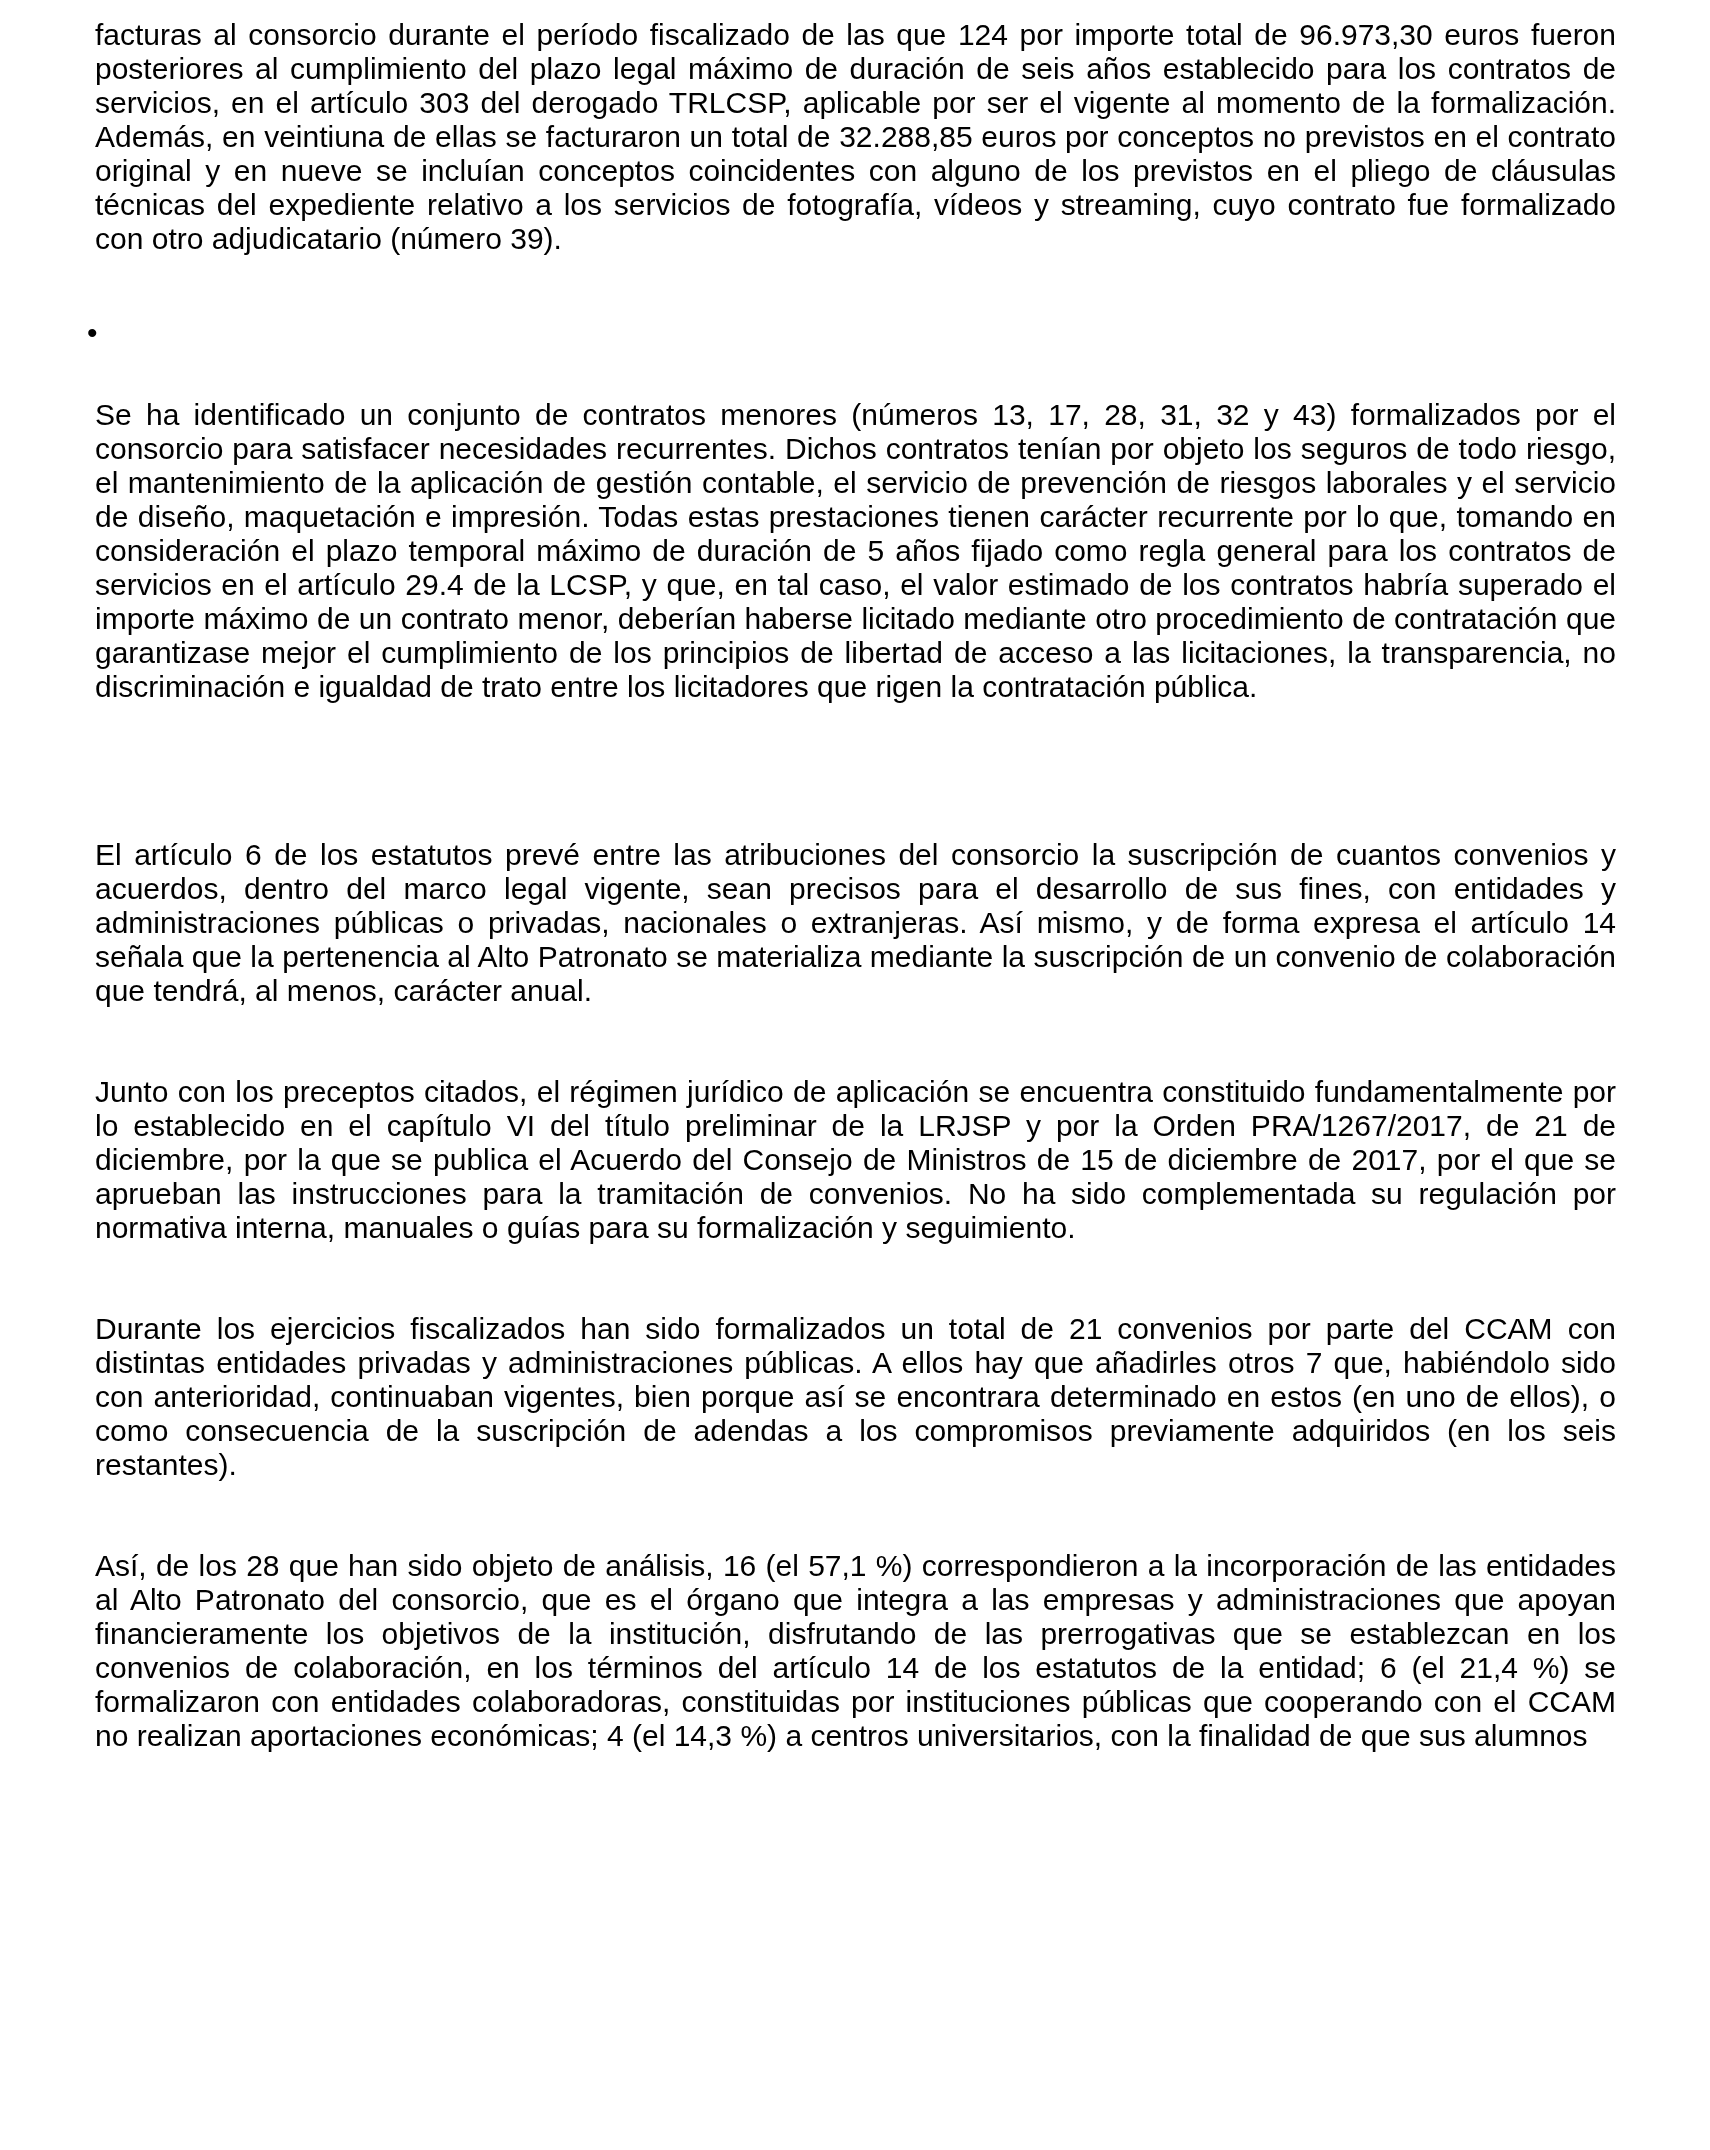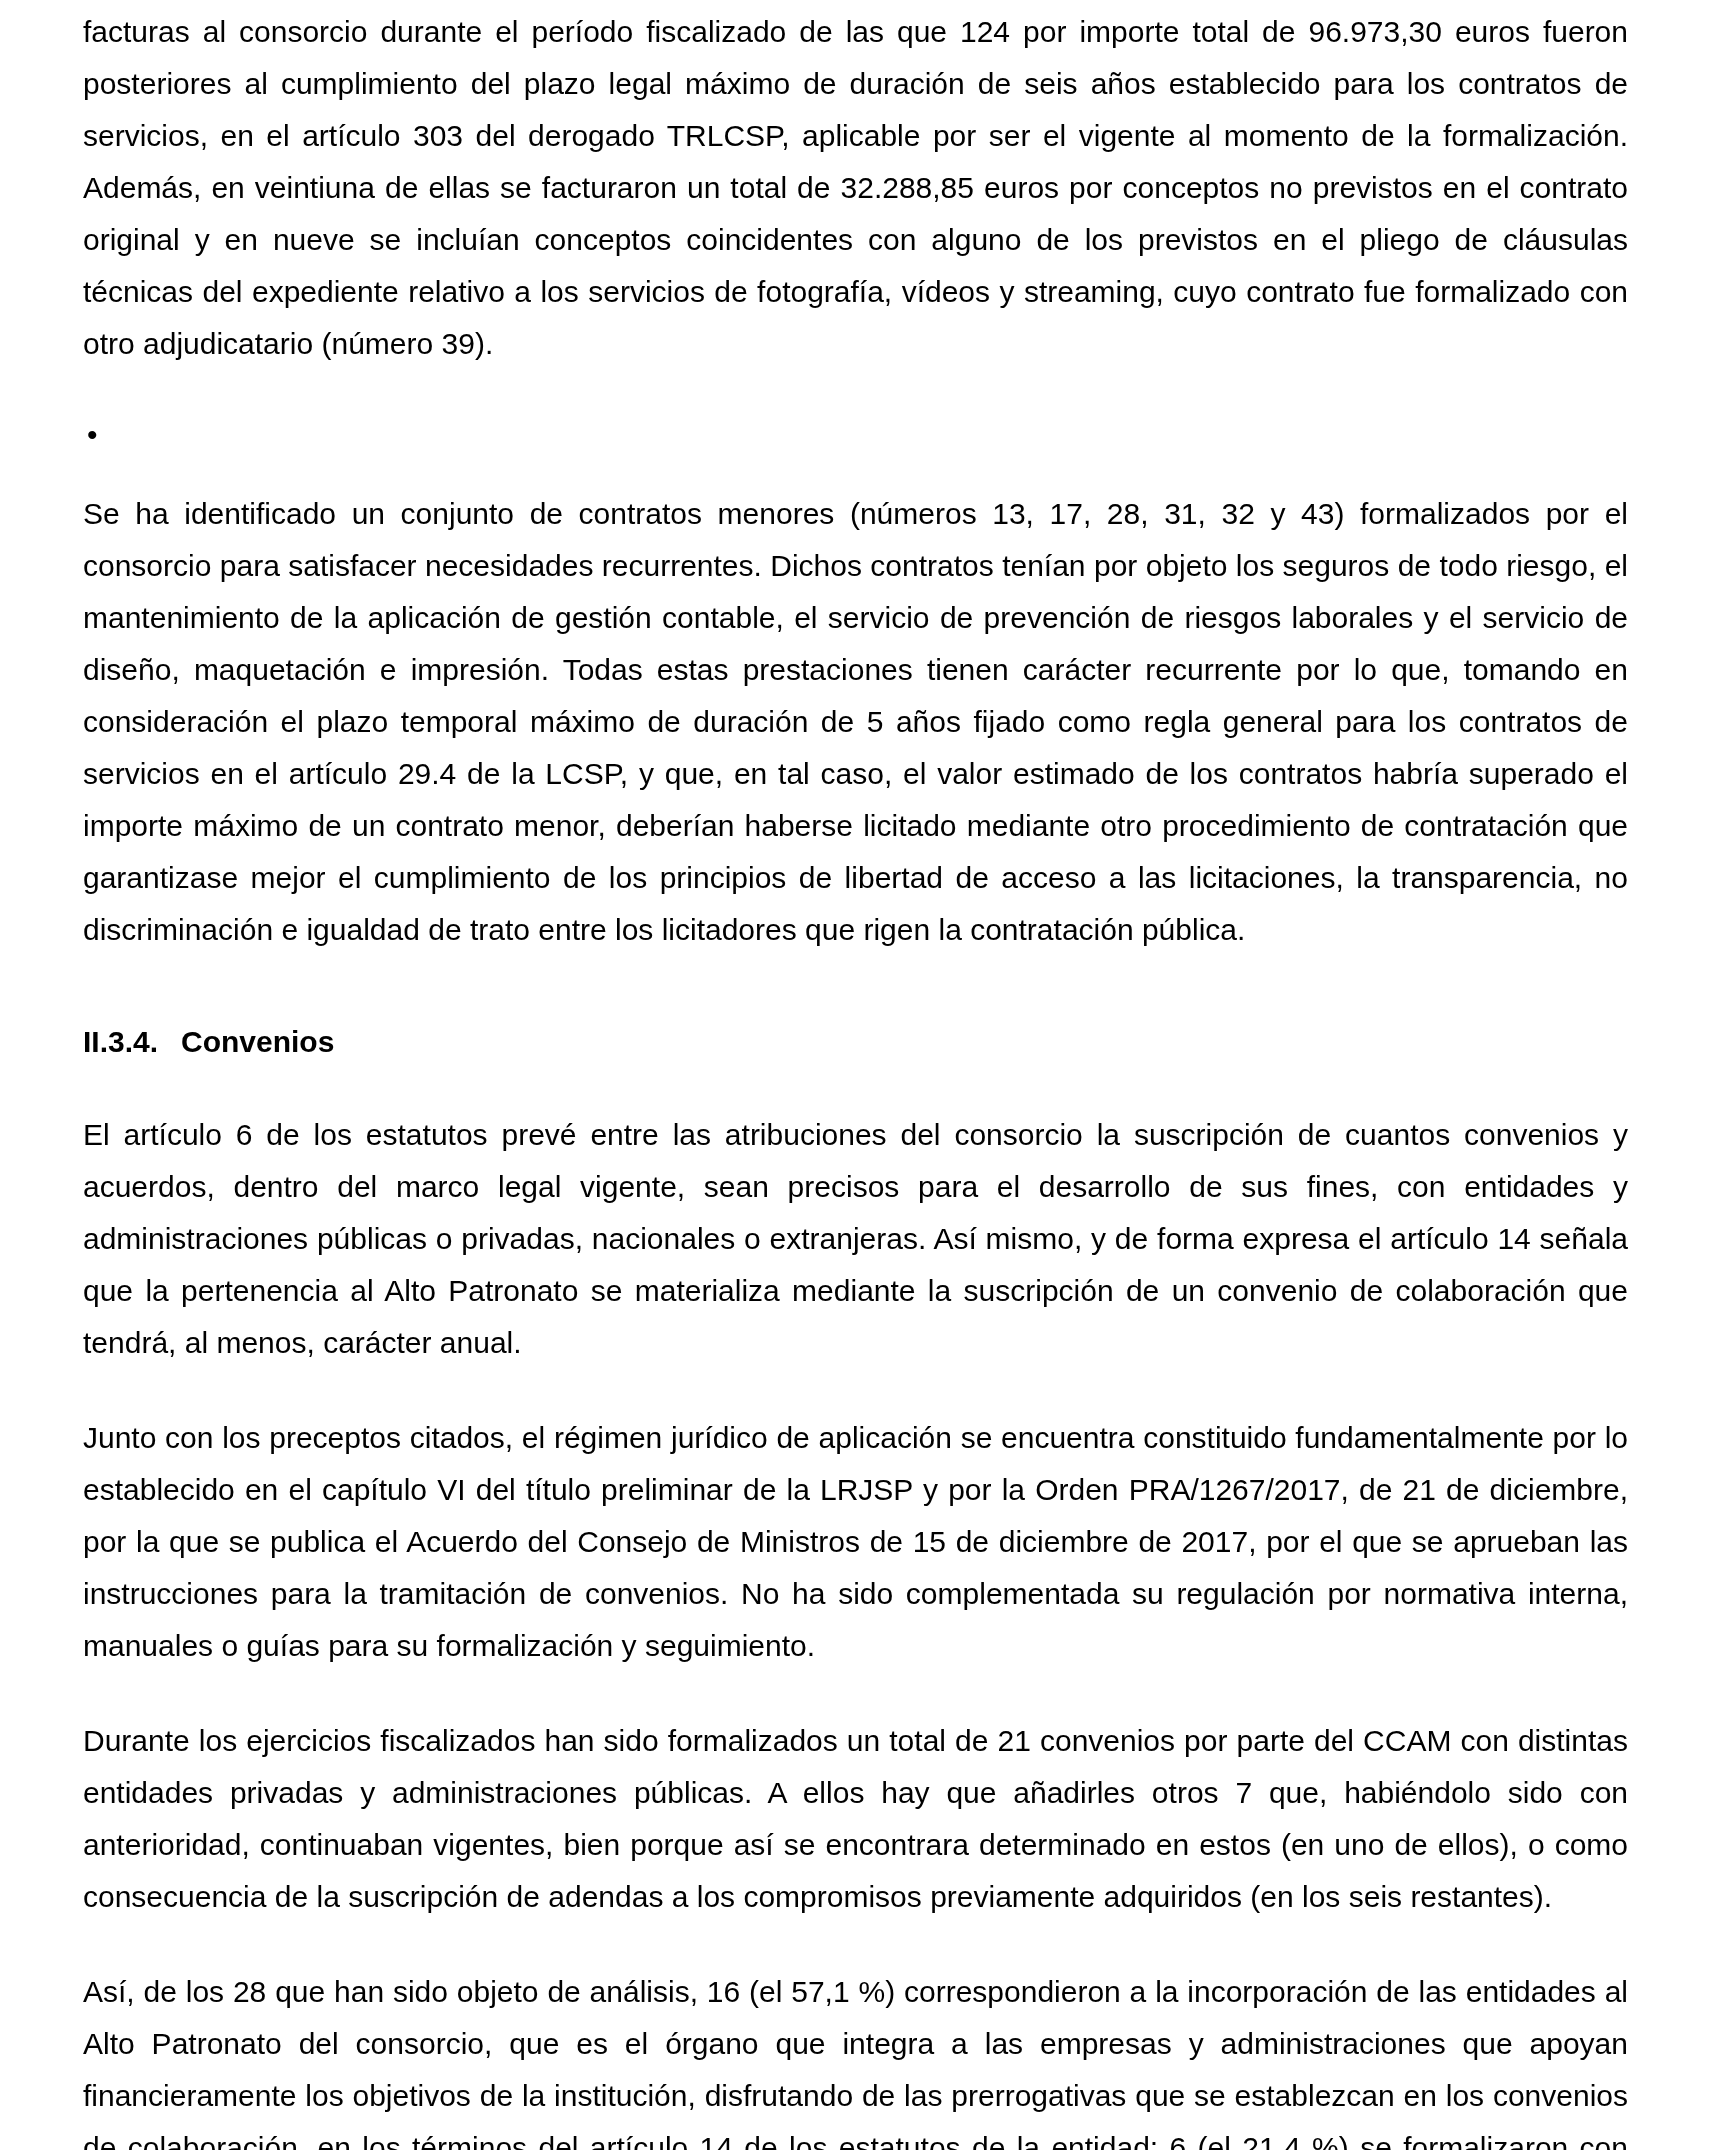--- a/index.html
+++ b/index.html
@@ -21,23 +21,23 @@
     overflow: hidden;
     padding: 0;
   }
   .content {
     position: absolute;
     left: 83px;
     top: 6.4px;
     width: 1545px;
   }
   p.para {
-    margin: 0;
+    margin: 12px;
     font-size: 30px;
-    line-height: 52px;
+    line-height: 34px;
     text-align: justify;
     text-justify: inter-word;
     hyphens: none;
     letter-spacing: 0px;
     word-spacing: 0px;
   }
   .spacer-para {
     height: 43px;
   }
   .spacer-small {
@@ -91,24 +91,20 @@
     <div class="bullet-row">
       <span class="bullet-dot">•</span>
     </div>
 
     <div class="spacer-small"></div>
 
     <p class="para">Se ha identificado un conjunto de contratos menores (números 13, 17, 28, 31, 32 y 43) formalizados por el consorcio para satisfacer necesidades recurrentes. Dichos contratos tenían por objeto los seguros de todo riesgo, el mantenimiento de la aplicación de gestión contable, el servicio de prevención de riesgos laborales y el servicio de diseño, maquetación e impresión. Todas estas prestaciones tienen carácter recurrente por lo que, tomando en consideración el plazo temporal máximo de duración de 5 años fijado como regla general para los contratos de servicios en el artículo 29.4 de la LCSP, y que, en tal caso, el valor estimado de los contratos habría superado el importe máximo de un contrato menor, deberían haberse licitado mediante otro procedimiento de contratación que garantizase mejor el cumplimiento de los principios de libertad de acceso a las licitaciones, la transparencia, no discriminación e igualdad de trato entre los licitadores que rigen la contratación pública.</p>
 
     <div class="spacer-heading-before"></div>
 
-    <div class="heading-row">
-      <span class="heading-num">II.3.4.</span>
-      <span class="heading-title">Convenios</span>
-    </div>
 
     <div class="spacer-heading-after"></div>
 
     <p class="para">El artículo 6 de los estatutos prevé entre las atribuciones del consorcio la suscripción de cuantos convenios y acuerdos, dentro del marco legal vigente, sean precisos para el desarrollo de sus fines, con entidades y administraciones públicas o privadas, nacionales o extranjeras. Así mismo, y de forma expresa el artículo 14 señala que la pertenencia al Alto Patronato se materializa mediante la suscripción de un convenio de colaboración que tendrá, al menos, carácter anual.</p>
 
     <div class="spacer-para"></div>
 
     <p class="para">Junto con los preceptos citados, el régimen jurídico de aplicación se encuentra constituido fundamentalmente por lo establecido en el capítulo VI del título preliminar de la LRJSP y por la Orden PRA/1267/2017, de 21 de diciembre, por la que se publica el Acuerdo del Consejo de Ministros de 15 de diciembre de 2017, por el que se aprueban las instrucciones para la tramitación de convenios. No ha sido complementada su regulación por normativa interna, manuales o guías para su formalización y seguimiento.</p>
 
     <div class="spacer-para"></div>

